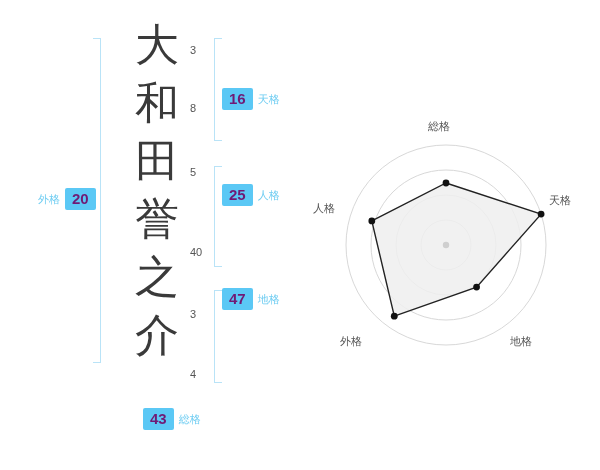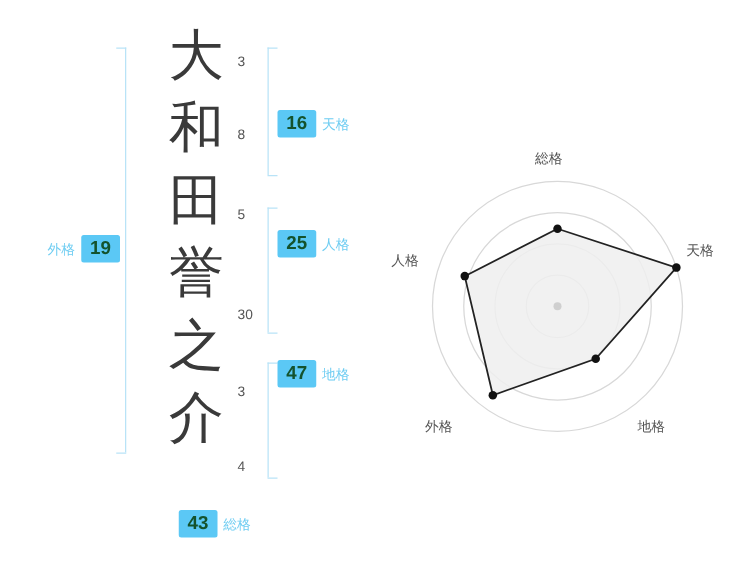--- a/index.html
+++ b/index.html
@@ -56,21 +56,21 @@
 
   
   .badge-group {
     position: absolute;
     display: flex;
     align-items: center;
     gap: 5px;
   }
   .badge {
     background: #5bc8f5;
-    color: #14532d;
+    color: #701a75;
     font-size: 15px;
     font-weight: bold;
     padding: 3px 7px;
     border-radius: 2px;
     min-width: 16px;
     text-align: center;
     line-height: 16px;
   }
   .badge-label {
     color: #6fcdf2;
@@ -124,21 +124,21 @@
       <div class="kanji">和</div>
       <div class="kanji">田</div>
       <div class="kanji">誉</div>
       <div class="kanji">之</div>
       <div class="kanji">介</div>
     </div>
 
     <div class="stroke-num" style="top:44px;">3</div>
     <div class="stroke-num" style="top:102px;">8</div>
     <div class="stroke-num" style="top:166px;">5</div>
-    <div class="stroke-num" style="top:246px;">30</div>
+    <div class="stroke-num" style="top:246px;">40</div>
     <div class="stroke-num" style="top:308px;">3</div>
     <div class="stroke-num" style="top:368px;">4</div>
 
     <div class="bracket left-edge" style="left:214px; top:38px; width:0; height:102px;"></div>
     <div class="tick" style="left:214px; top:38px;  width:8px;"></div>
     <div class="tick" style="left:214px; top:140px; width:8px;"></div>
 
     <div class="bracket left-edge" style="left:214px; top:166px; width:0; height:100px;"></div>
     <div class="tick" style="left:214px; top:166px; width:8px;"></div>
     <div class="tick" style="left:214px; top:266px; width:8px;"></div>
@@ -161,21 +161,21 @@
       <span class="badge-label">人格</span>
     </div>
 
     <div class="badge-group" style="left:222px; top:288px;">
       <span class="badge">47</span>
       <span class="badge-label">地格</span>
     </div>
 
     <div class="badge-group" style="left:38px; top:188px;">
       <span class="badge-label">外格</span>
-      <span class="badge">19</span>
+      <span class="badge">20</span>
     </div>
 
     <div class="badge-group" style="left:143px; top:408px;justify-content:flex-end;">
       <span class="badge">43</span>
       <span class="badge-label">総格</span>
     </div>
   </div>
 
   <div class="chart-panel">
     <svg id="radar-svg" width="300" height="470" viewBox="0 0 300 470">

